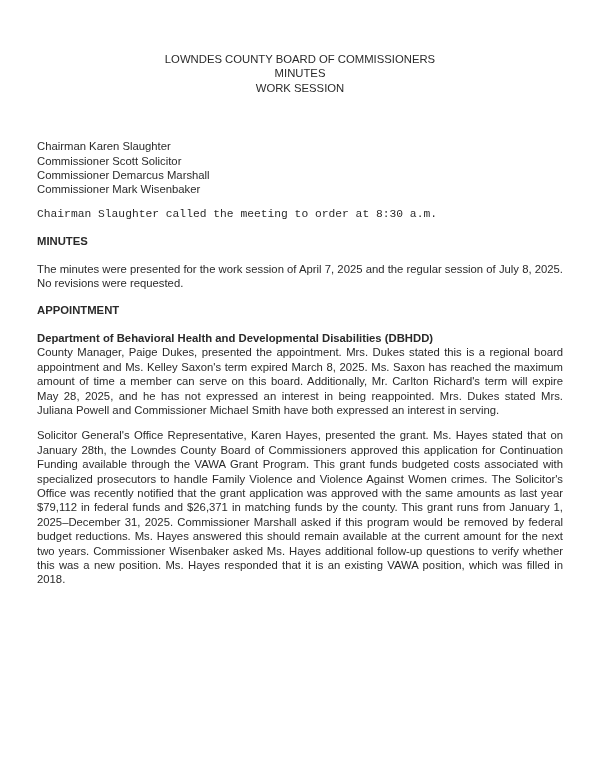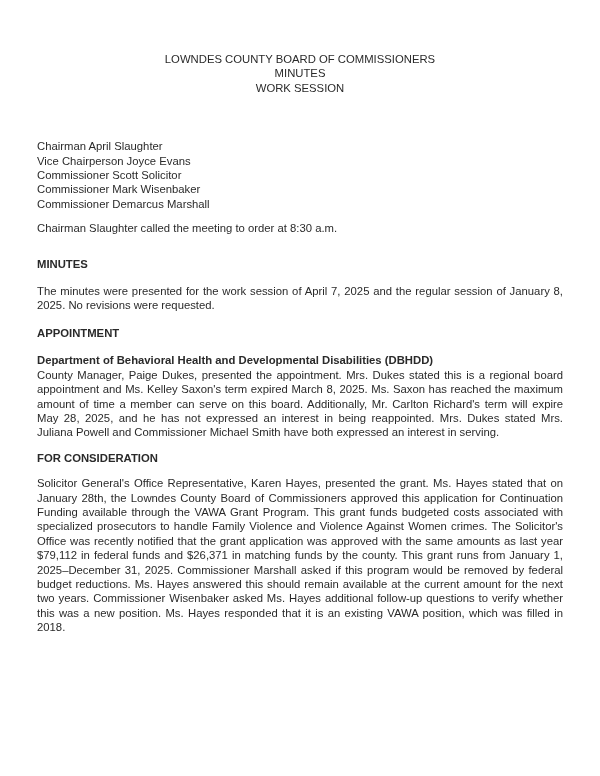--- a/index.html
+++ b/index.html
@@ -24,21 +24,22 @@
     text-align: center;
     margin-bottom: 44px;
   }
   .doc-header div {
     white-space: nowrap;
   }
   .attendance {
     margin-bottom: 10px;
   }
   .line {
-    margin: 0 0 21px 0;
+    margin: 0 0 13px 0;
+    font-family: Liberation Mono, monospace;
   }
   h2.section-heading {
     font-size: inherit;
     line-height: inherit;
     font-weight: bold;
     margin: 0 0 13px 0;
   }
   h2.section-heading.tight {
     margin-bottom: 11px;
   }
@@ -64,36 +65,34 @@
 
 <div class="page">
 
   <header class="doc-header">
     <div>LOWNDES COUNTY BOARD OF COMMISSIONERS</div>
     <div>MINUTES</div>
     <div>WORK SESSION</div>
   </header>
 
   <section class="attendance">
-    <div>Chairman April Slaughter</div>
-    <div>Vice Chairperson Joyce Evans</div>
+    <div>Chairman Karen Slaughter</div>
     <div>Commissioner Scott Solicitor</div>
+    <div>Commissioner Demarcus Marshall</div>
     <div>Commissioner Mark Wisenbaker</div>
-    <div>Commissioner Demarcus Marshall</div>
   </section>
 
   <p class="line">Chairman Slaughter called the meeting to order at 8:30 a.m.</p>
 
   <h2 class="section-heading">MINUTES</h2>
-  <p class="para">The minutes were presented for the work session of April 7, 2025 and the regular session of January 8, 2025. No revisions were requested.</p>
+  <p class="para">The minutes were presented for the work session of April 7, 2025 and the regular session of July 8, 2025. No revisions were requested.</p>
 
   <h2 class="section-heading">APPOINTMENT</h2>
   <div class="item">
     <h3 class="item-title">Department of Behavioral Health and Developmental Disabilities (DBHDD)</h3>
     <p class="para">County Manager, Paige Dukes, presented the appointment. Mrs. Dukes stated this is a regional board appointment and Ms. Kelley Saxon's term expired March 8, 2025. Ms. Saxon has reached the maximum amount of time a member can serve on this board. Additionally, Mr. Carlton Richard's term will expire May 28, 2025, and he has not expressed an interest in being reappointed. Mrs. Dukes stated Mrs. Juliana Powell and Commissioner Michael Smith have both expressed an interest in serving.</p>
   </div>
 
-  <h2 class="section-heading tight">FOR CONSIDERATION</h2>
   <div class="item">
     <p class="para">Solicitor General's Office Representative, Karen Hayes, presented the grant. Ms. Hayes stated that on January 28th, the Lowndes County Board of Commissioners approved this application for Continuation Funding available through the VAWA Grant Program. This grant funds budgeted costs associated with specialized prosecutors to handle Family Violence and Violence Against Women crimes. The Solicitor's Office was recently notified that the grant application was approved with the same amounts as last year $79,112 in federal funds and $26,371 in matching funds by the county. This grant runs from January 1, 2025–December 31, 2025. Commissioner Marshall asked if this program would be removed by federal budget reductions. Ms. Hayes answered this should remain available at the current amount for the next two years. Commissioner Wisenbaker asked Ms. Hayes additional follow-up questions to verify whether this was a new position. Ms. Hayes responded that it is an existing VAWA position, which was filled in 2018.</p>
   </div>
 
 </div>
 
 </body></html>

